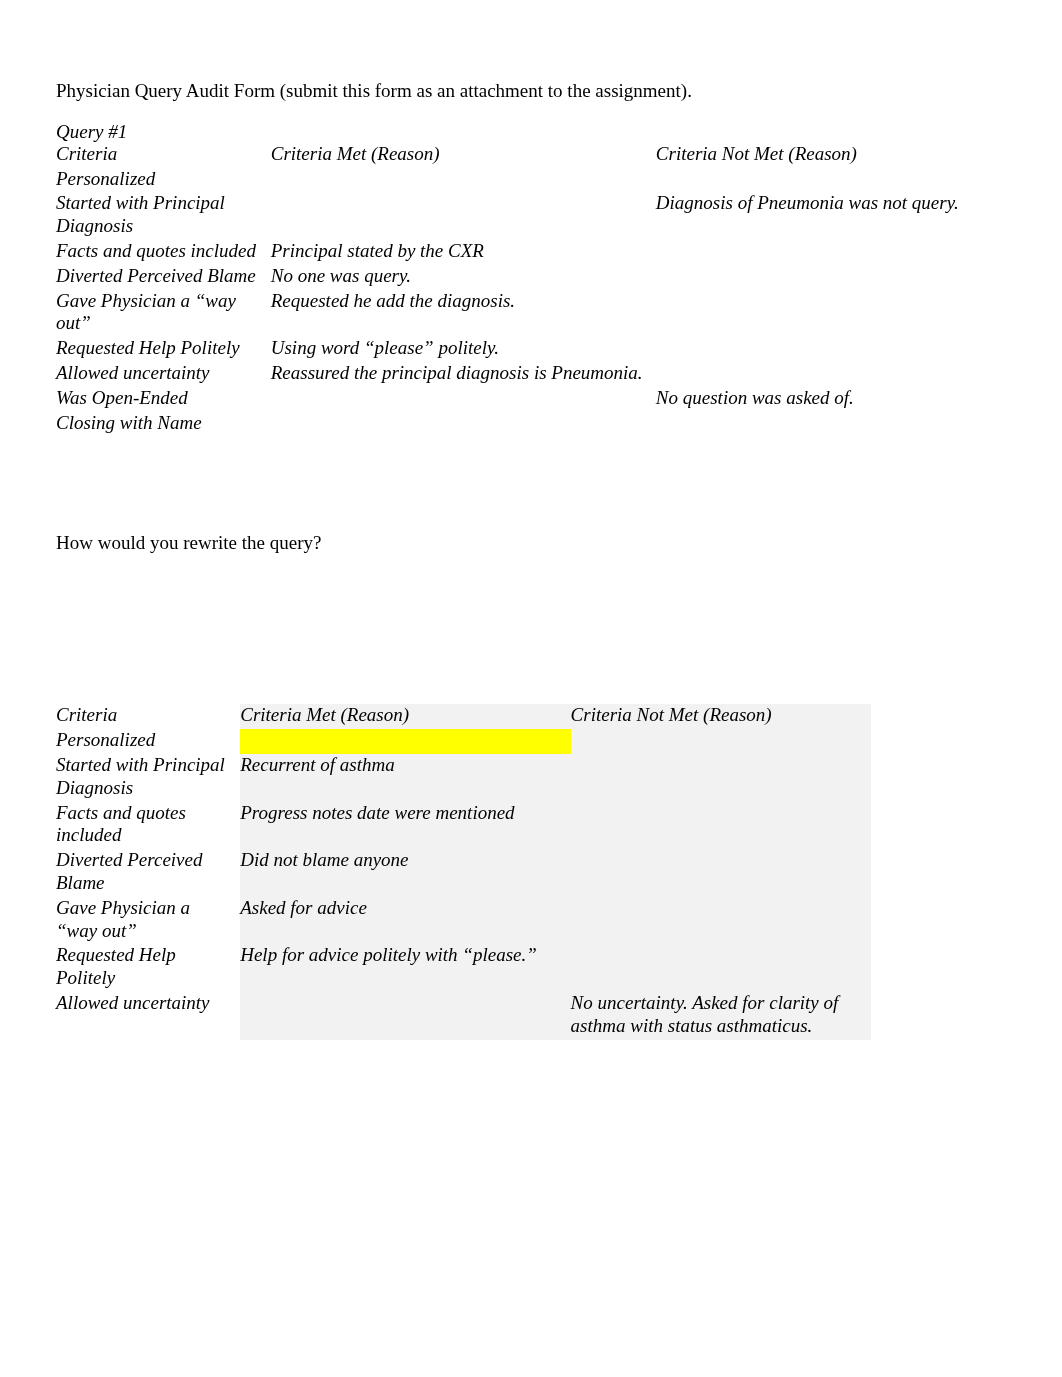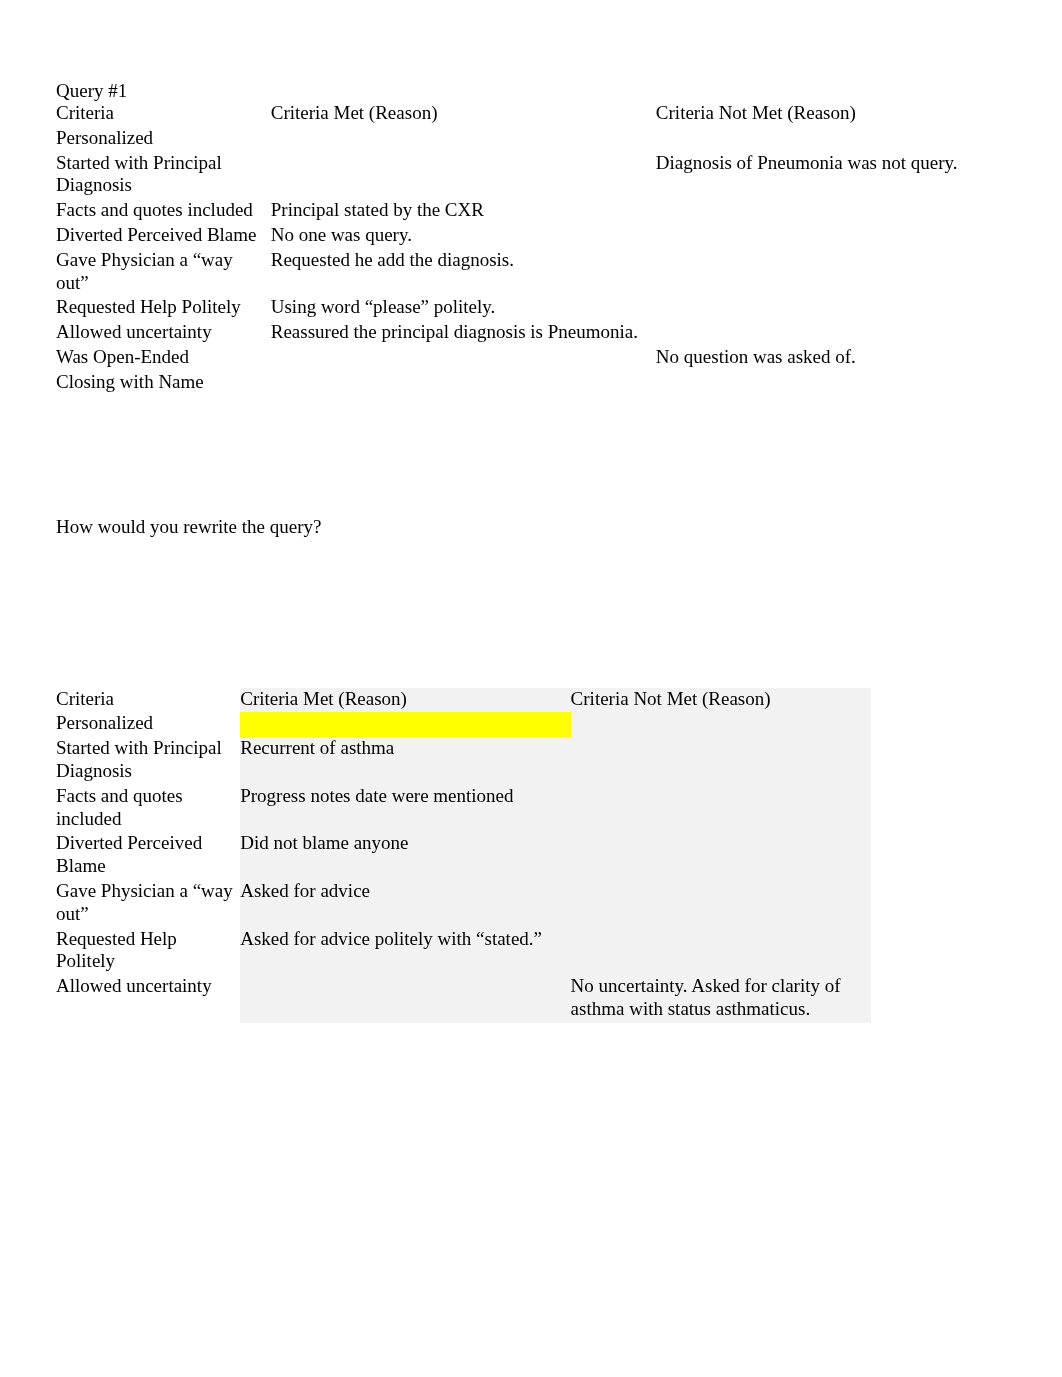--- a/index.html
+++ b/index.html
@@ -14,58 +14,60 @@
       padding: 80px 56px 0 56px;
       width: 1062px;
       color: #000;
     }
     .intro p {
       margin-bottom: 18px;
       line-height: 1.2;
     }
     .query-block {
       margin-bottom: 20px;
+      font-style: italic;
     }
     .query-title {
       margin-bottom: 0;
     }
     table {
       border-collapse: collapse;
       width: 100%;
       table-layout: fixed;
     }
     td {
       vertical-align: top;
       padding: 0 6px 2px 0;
       line-height: 1.2;
     }
     col.col-criteria { width: 184px; }
     col.col-met { width: 330px; }
     col.col-notmet { width: 300px; }
     .rewrite-prompt {
-      margin-top: 120px;
+      margin-top: 96px;
       margin-bottom: 150px;
     }
     .shaded td {
       background: #f2f2f2;
     }
     .shaded td.no-shade {
       background: transparent;
     }
     .yellow {
       background: #ffff00 !important;
     }
     .query2 table {
       width: 815px;
     }
   </style>
 </head>
 <body>
 
 <div class="intro">
+  <p>Physician Query Audit Form (submit this form as an attachment to the assignment).</p>
 </div>
 
 <div class="query-block">
   <div class="query-title">Query #1</div>
   <table>
     <colgroup>
       <col class="col-criteria">
       <col class="col-met">
       <col class="col-notmet">
     </colgroup>
@@ -159,21 +161,21 @@
       <td>Did not blame anyone</td>
       <td></td>
     </tr>
     <tr class="shaded">
       <td class="no-shade">Gave Physician a “way out”</td>
       <td>Asked for advice</td>
       <td></td>
     </tr>
     <tr class="shaded">
       <td class="no-shade">Requested Help Politely</td>
-      <td>Asked for advice politely with “stated.”</td>
+      <td>Help for advice politely with “please.”</td>
       <td></td>
     </tr>
     <tr class="shaded">
       <td class="no-shade">Allowed uncertainty</td>
       <td></td>
       <td>No uncertainty. Asked for clarity of asthma with status asthmaticus.</td>
     </tr>
   </tbody>
     </table>
 </div>

